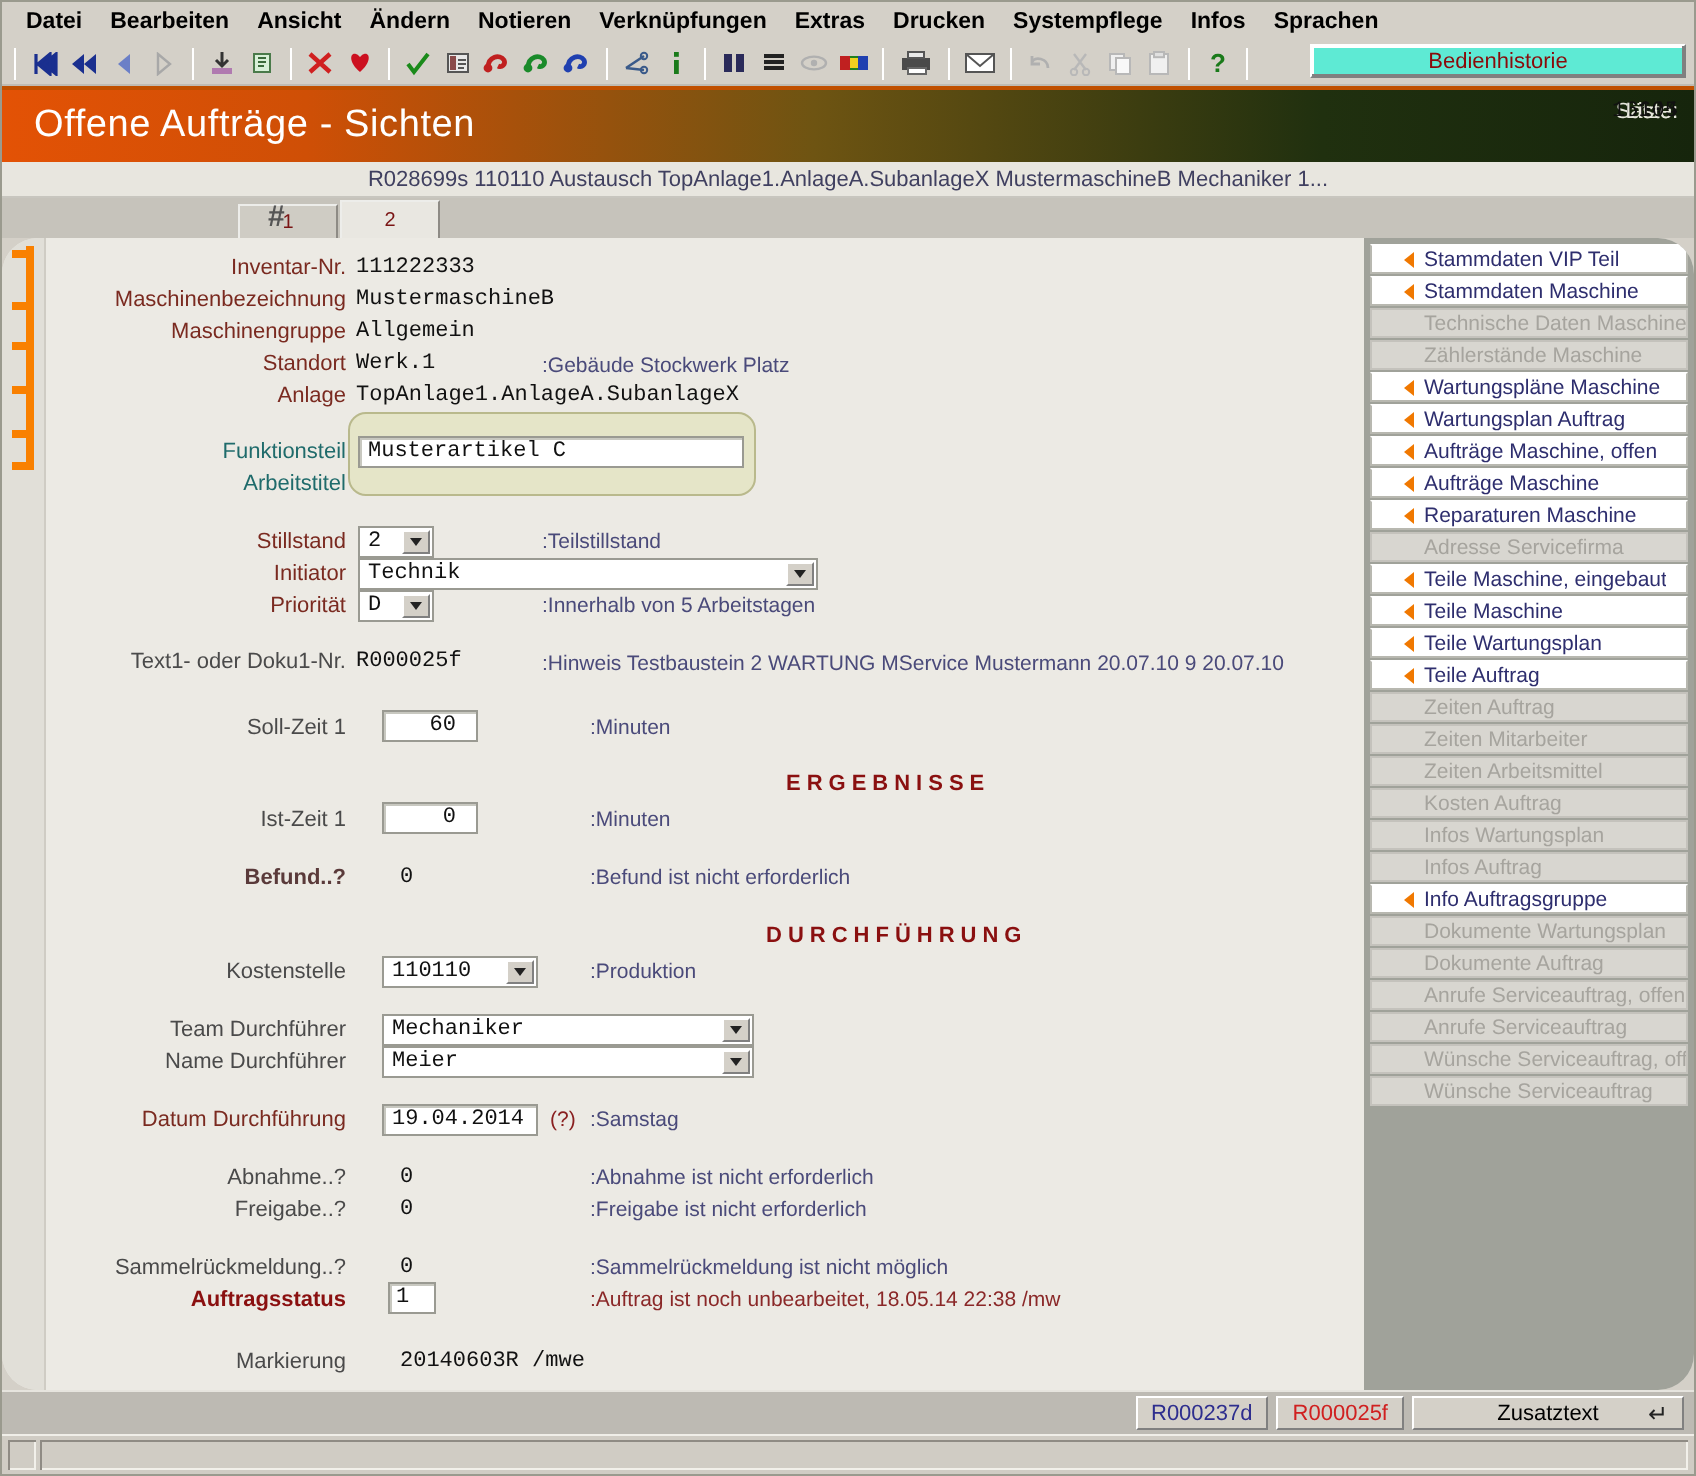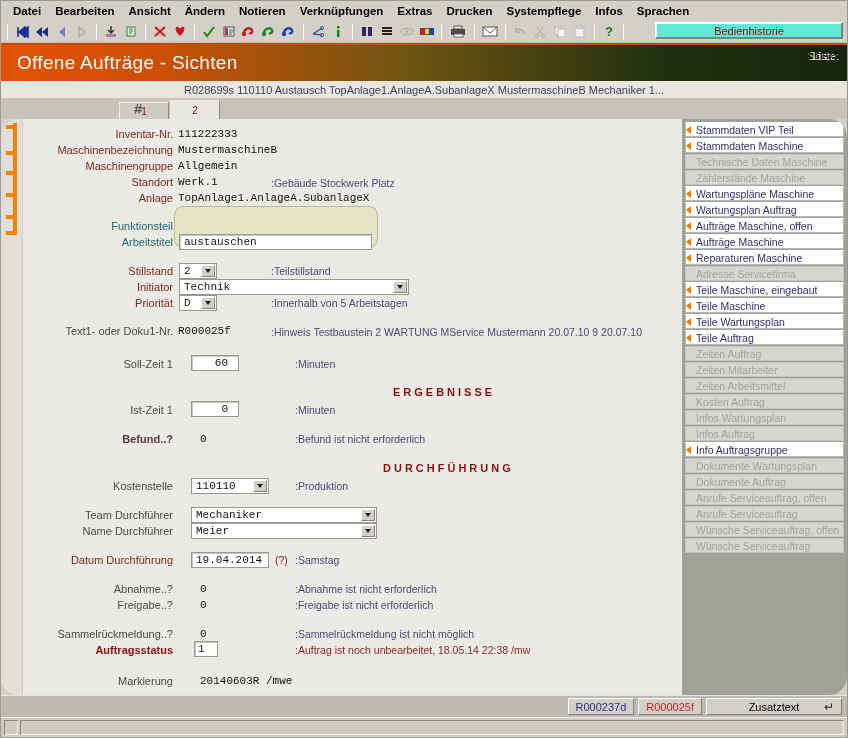--- a/index.html
+++ b/index.html
@@ -121,21 +121,21 @@
   .combo .arrow i{display:block;width:0;height:0;border-left:3px solid transparent;
                   border-right:3px solid transparent;border-top:4px solid #222;}
 
   
   .groupbox{position:absolute;background:#e5e5c8;border:1px solid #b9b98c;border-radius:9px;}
 
   
   .side{width:165px;flex:0 0 165px;background:#a0a29a;padding:3px 3px 0 3px;
         display:flex;flex-direction:column;}
   .sbtn{height:15px;margin-bottom:1px;display:flex;align-items:center;
-        font-size:10.5px;padding-left:0;position:relative;}
+        font-size:10.5px;padding-left:16px;position:relative;}
   .sbtn.on{background:#fff;color:#2e2e6e;border:1px solid #b8b8b0;border-top-color:#fff;}
   .sbtn.off{background:#d8d6d0;color:#a6a49e;border:1px solid #c4c2bc;}
   .sbtn .ar{display:inline-block;width:0;height:0;margin-right:5px;
             border-top:4px solid transparent;border-bottom:4px solid transparent;
             border-right:5px solid #f07800;}
   .sbtn.off .ar{border-right-color:transparent;}
   .sbtn .tx{white-space:nowrap;overflow:hidden;text-overflow:clip;}
 
   
   .footer{height:22px;flex:0 0 22px;background:#bdbab3;display:flex;align-items:center;
@@ -392,23 +392,23 @@
       <div class="lbl brown" style="left:0;width:150px;top:57px">Standort</div>
       <div class="val" style="left:155px;top:57px">Werk.1</div>
       <div class="hint" style="left:248px;top:58px">:Gebäude Stockwerk Platz</div>
 
       <div class="lbl brown" style="left:0;width:150px;top:73px">Anlage</div>
       <div class="val" style="left:155px;top:73px">TopAnlage1.AnlageA.SubanlageX</div>
 
       <div class="groupbox" style="left:151px;top:87px;width:204px;height:42px"></div>
 
       <div class="lbl teal" style="left:0;width:150px;top:101px">Funktionsteil</div>
+      <div class="tf" style="left:156px;top:99px;width:193px">Musterartikel C</div>
 
       <div class="lbl teal" style="left:0;width:150px;top:117px">Arbeitstitel</div>
-      <div class="tf" style="left:156px;top:115px;width:193px">austauschen</div>
 
       <div class="lbl brown" style="left:0;width:150px;top:146px">Stillstand</div>
       <div class="combo" style="left:156px;top:144px;width:38px">
         <span>2</span>
         <span class="arrow">
             <i></i>
           </span>
       </div>
       <div class="hint" style="left:248px;top:146px">:Teilstillstand</div>
 

